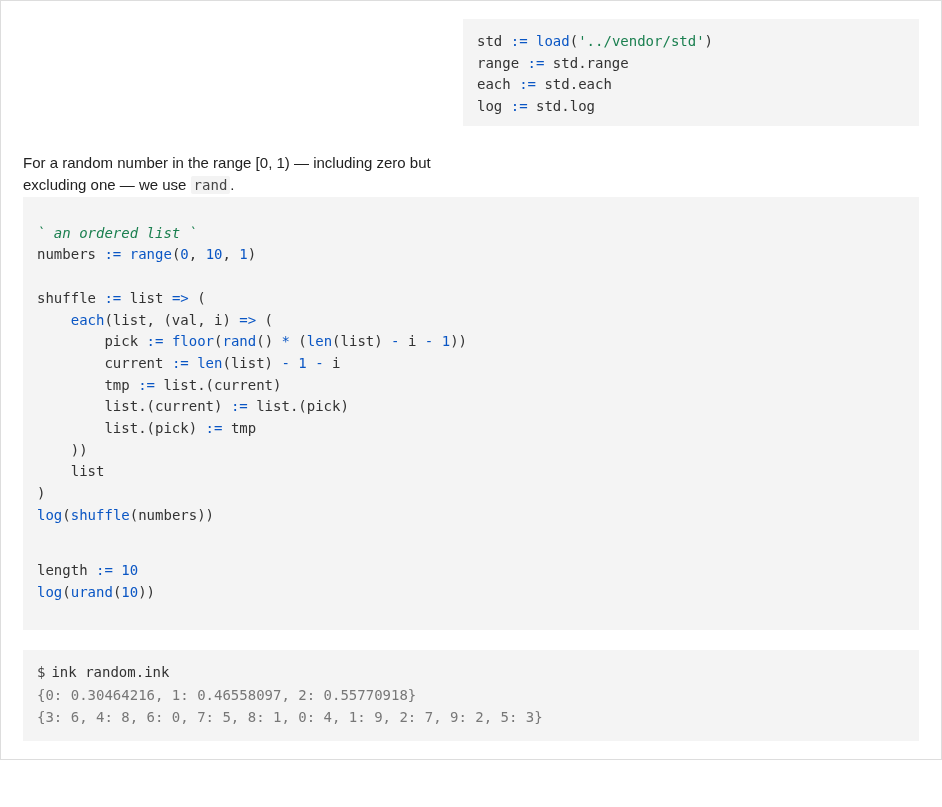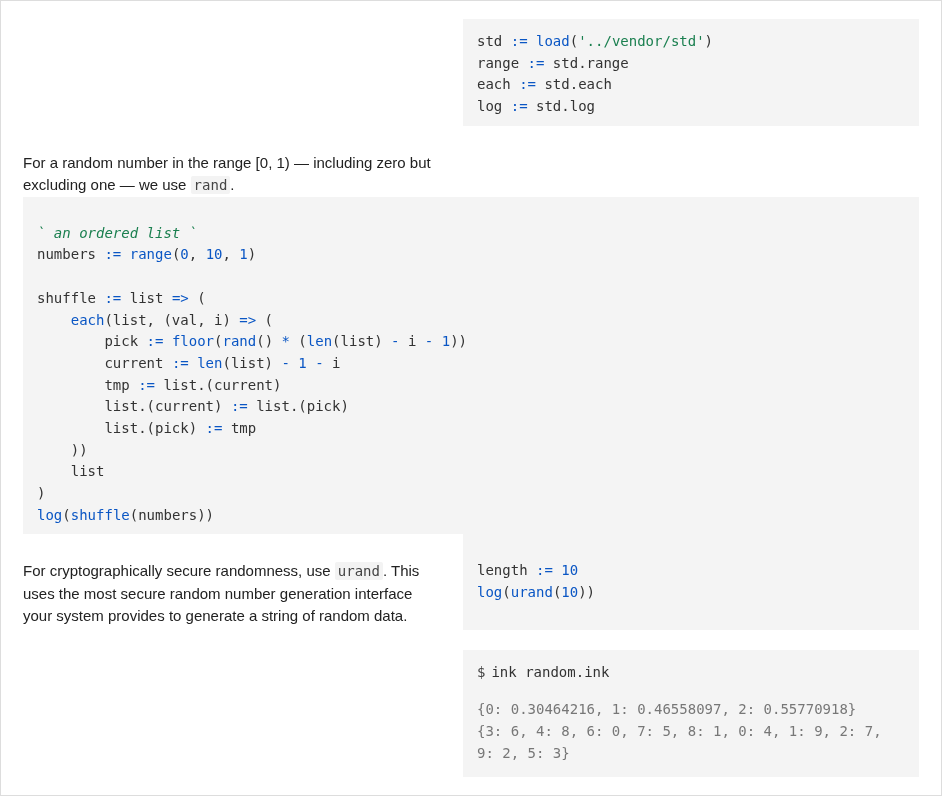--- a/index.html
+++ b/index.html
@@ -56,21 +56,21 @@
     .codewrap-last  { padding: 26px 14px 26px 14px; }
     .output {
       margin-top: 20px;
       background: #f4f4f4;
       padding: 12px 14px;
       font-family: ui-monospace, SFMono-Regular, Menlo, Consolas, monospace;
       font-size: 14px;
       line-height: 1.55;
       color: #777;
     }
-    .prompt-line { color: #333; margin-bottom: 16px; }
+    .prompt-line { color: #333; margin-bottom: 2px; }
     .prompt-dollar { color: #444; margin-right: 6px; }
     .k  { color: #0a56c4; }   
     .fn { color: #0a56c4; }   
     .nm { color: #333; }      
     .s  { color: #1a7f4f; }   
     .c  { color: #1a7f4f; font-style: italic; } 
     .n  { color: #0a56c4; }   
     .p  { color: #333; }      
   </style>
 </head>
@@ -112,23 +112,20 @@
 <span>        </span><span class="nm">list.(pick) </span><span class="k">:=</span><span class="nm"> tmp</span>
 <span>    </span><span class="p">))</span>
 <span>    </span><span class="nm">list</span>
 <span class="p">)</span>
 <span class="fn">log</span><span class="p">(</span><span class="fn">shuffle</span><span class="p">(numbers))</span></pre>
       </div>
     </div>
   </div>
 
   <div class="row">
-    <div class="prose" style="padding-top:26px;">
-      <span>For cryptographically secure randomness, use </span><code class="inline">urand</code><span>. This uses the most secure random number generation interface your system provides to generate a string of random data.</span>
-    </div>
     <div class="codecol">
       <div class="codewrap codewrap-last">
 <pre class="code"><span class="nm">length </span><span class="k">:=</span><span> </span><span class="n">10</span>
 <span class="fn">log</span><span class="p">(</span><span class="fn">urand</span><span class="p">(</span><span class="n">10</span><span class="p">))</span></pre>
       </div>
 
       <div class="output">
         <div class="prompt-line">
           <span class="prompt-dollar">$</span><span>ink random.ink</span>
         </div>

